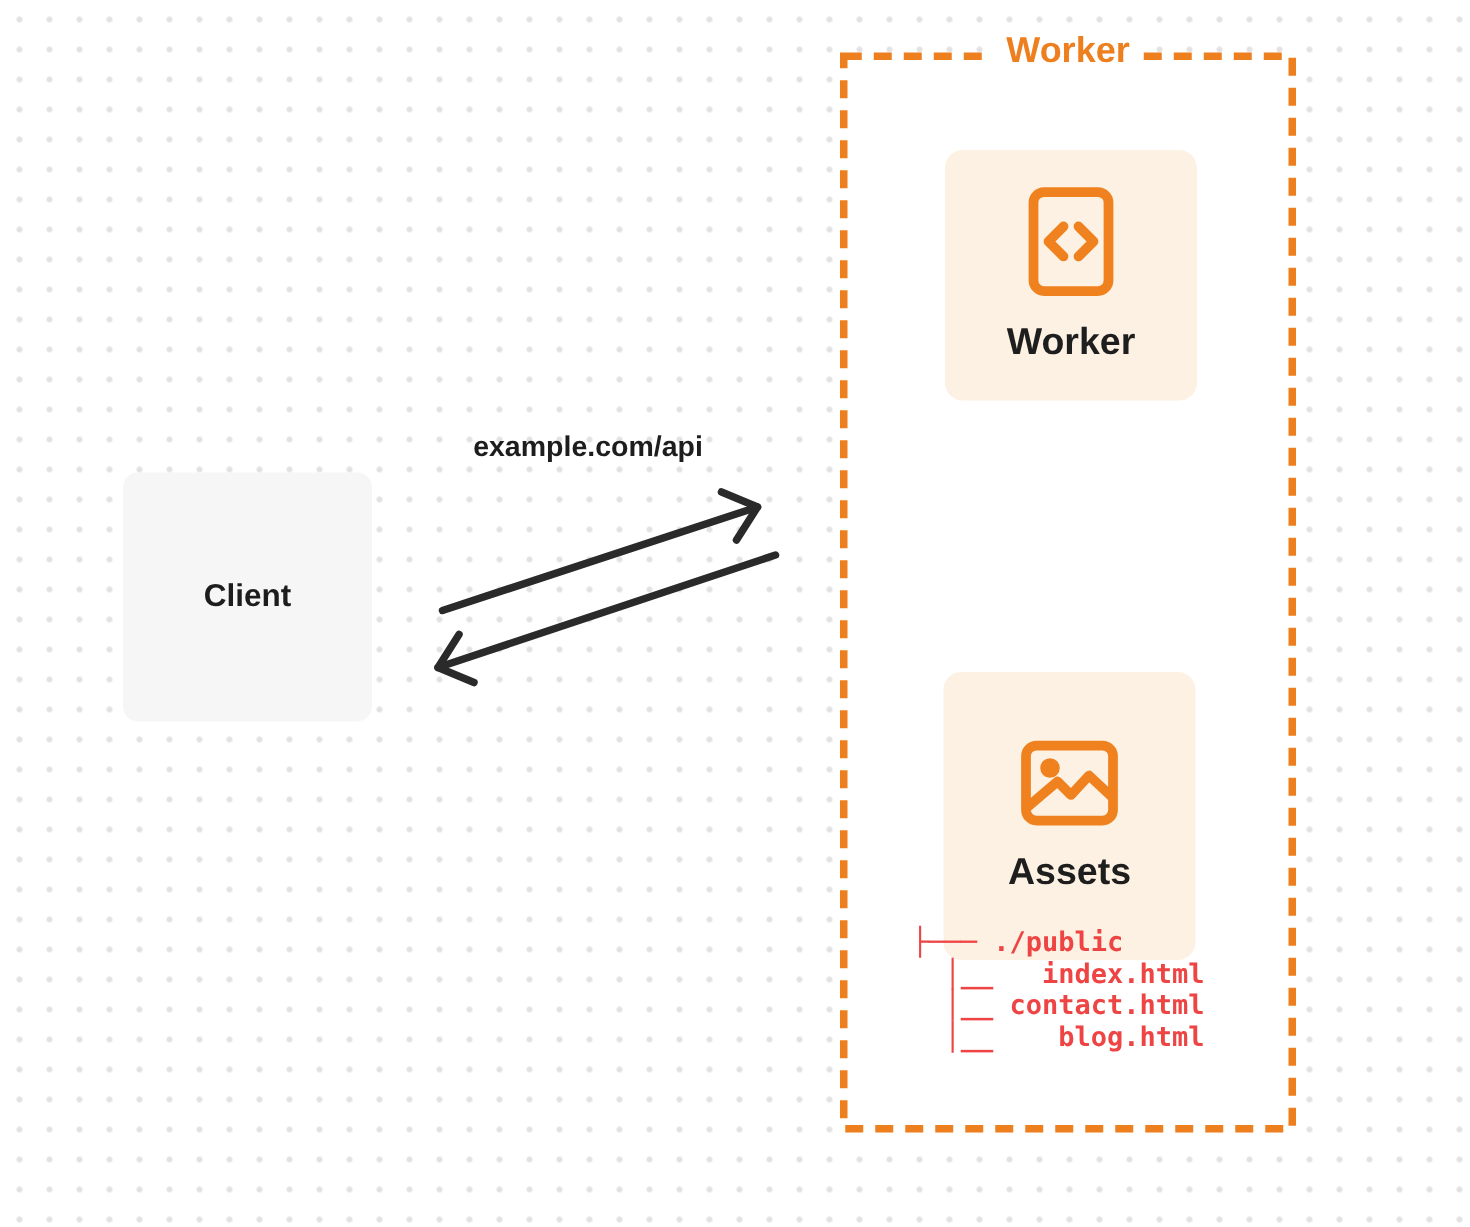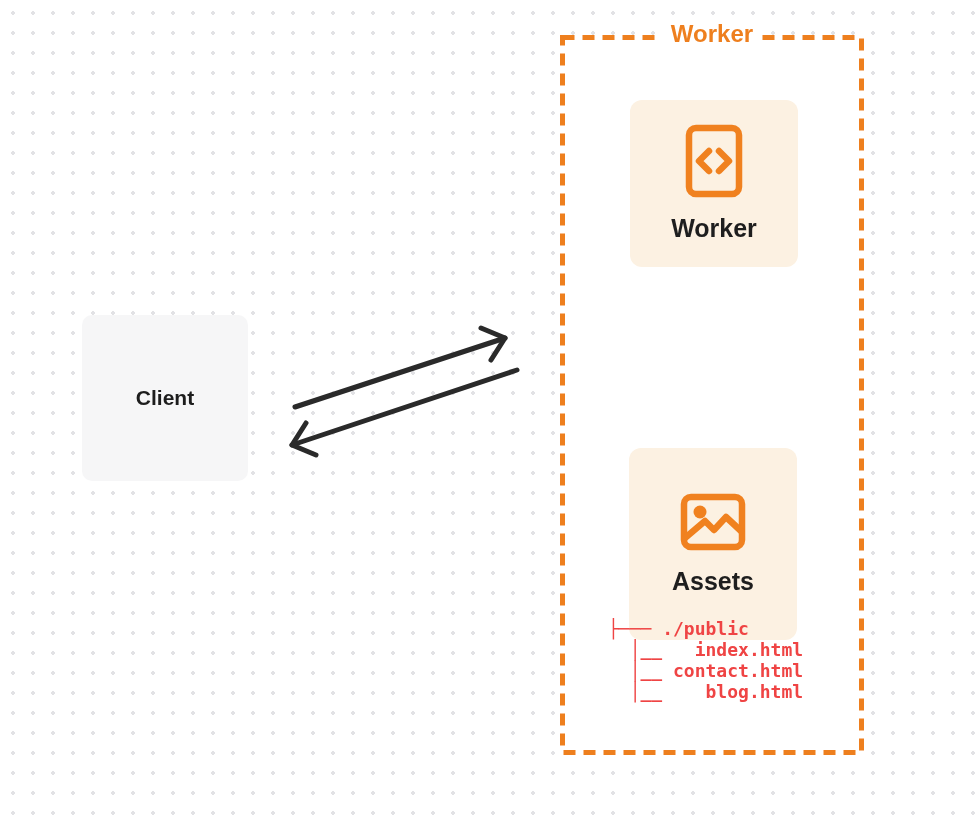--- a/index.html
+++ b/index.html
@@ -97,20 +97,21 @@
 </style>
 </head>
 <body>
 
 <div class="canvas">
 
   <div class="client-box">
     <span class="client-label">Client</span>
   </div>
 
+  <div class="request-label">example.com/api</div>
 
   <svg class="arrows-svg" viewBox="0 0 980 818" aria-hidden="true">
     <g fill="none" stroke="#2a2a2a" stroke-width="5" stroke-linecap="round" stroke-linejoin="round">
       <path d="M295 407 L505 338"></path>
       <path d="M481 328 L505 338 L491 360"></path>
       <path d="M517 370 L292 445"></path>
       <path d="M316 455 L292 445 L306 423"></path>
     </g>
   </svg>
 

